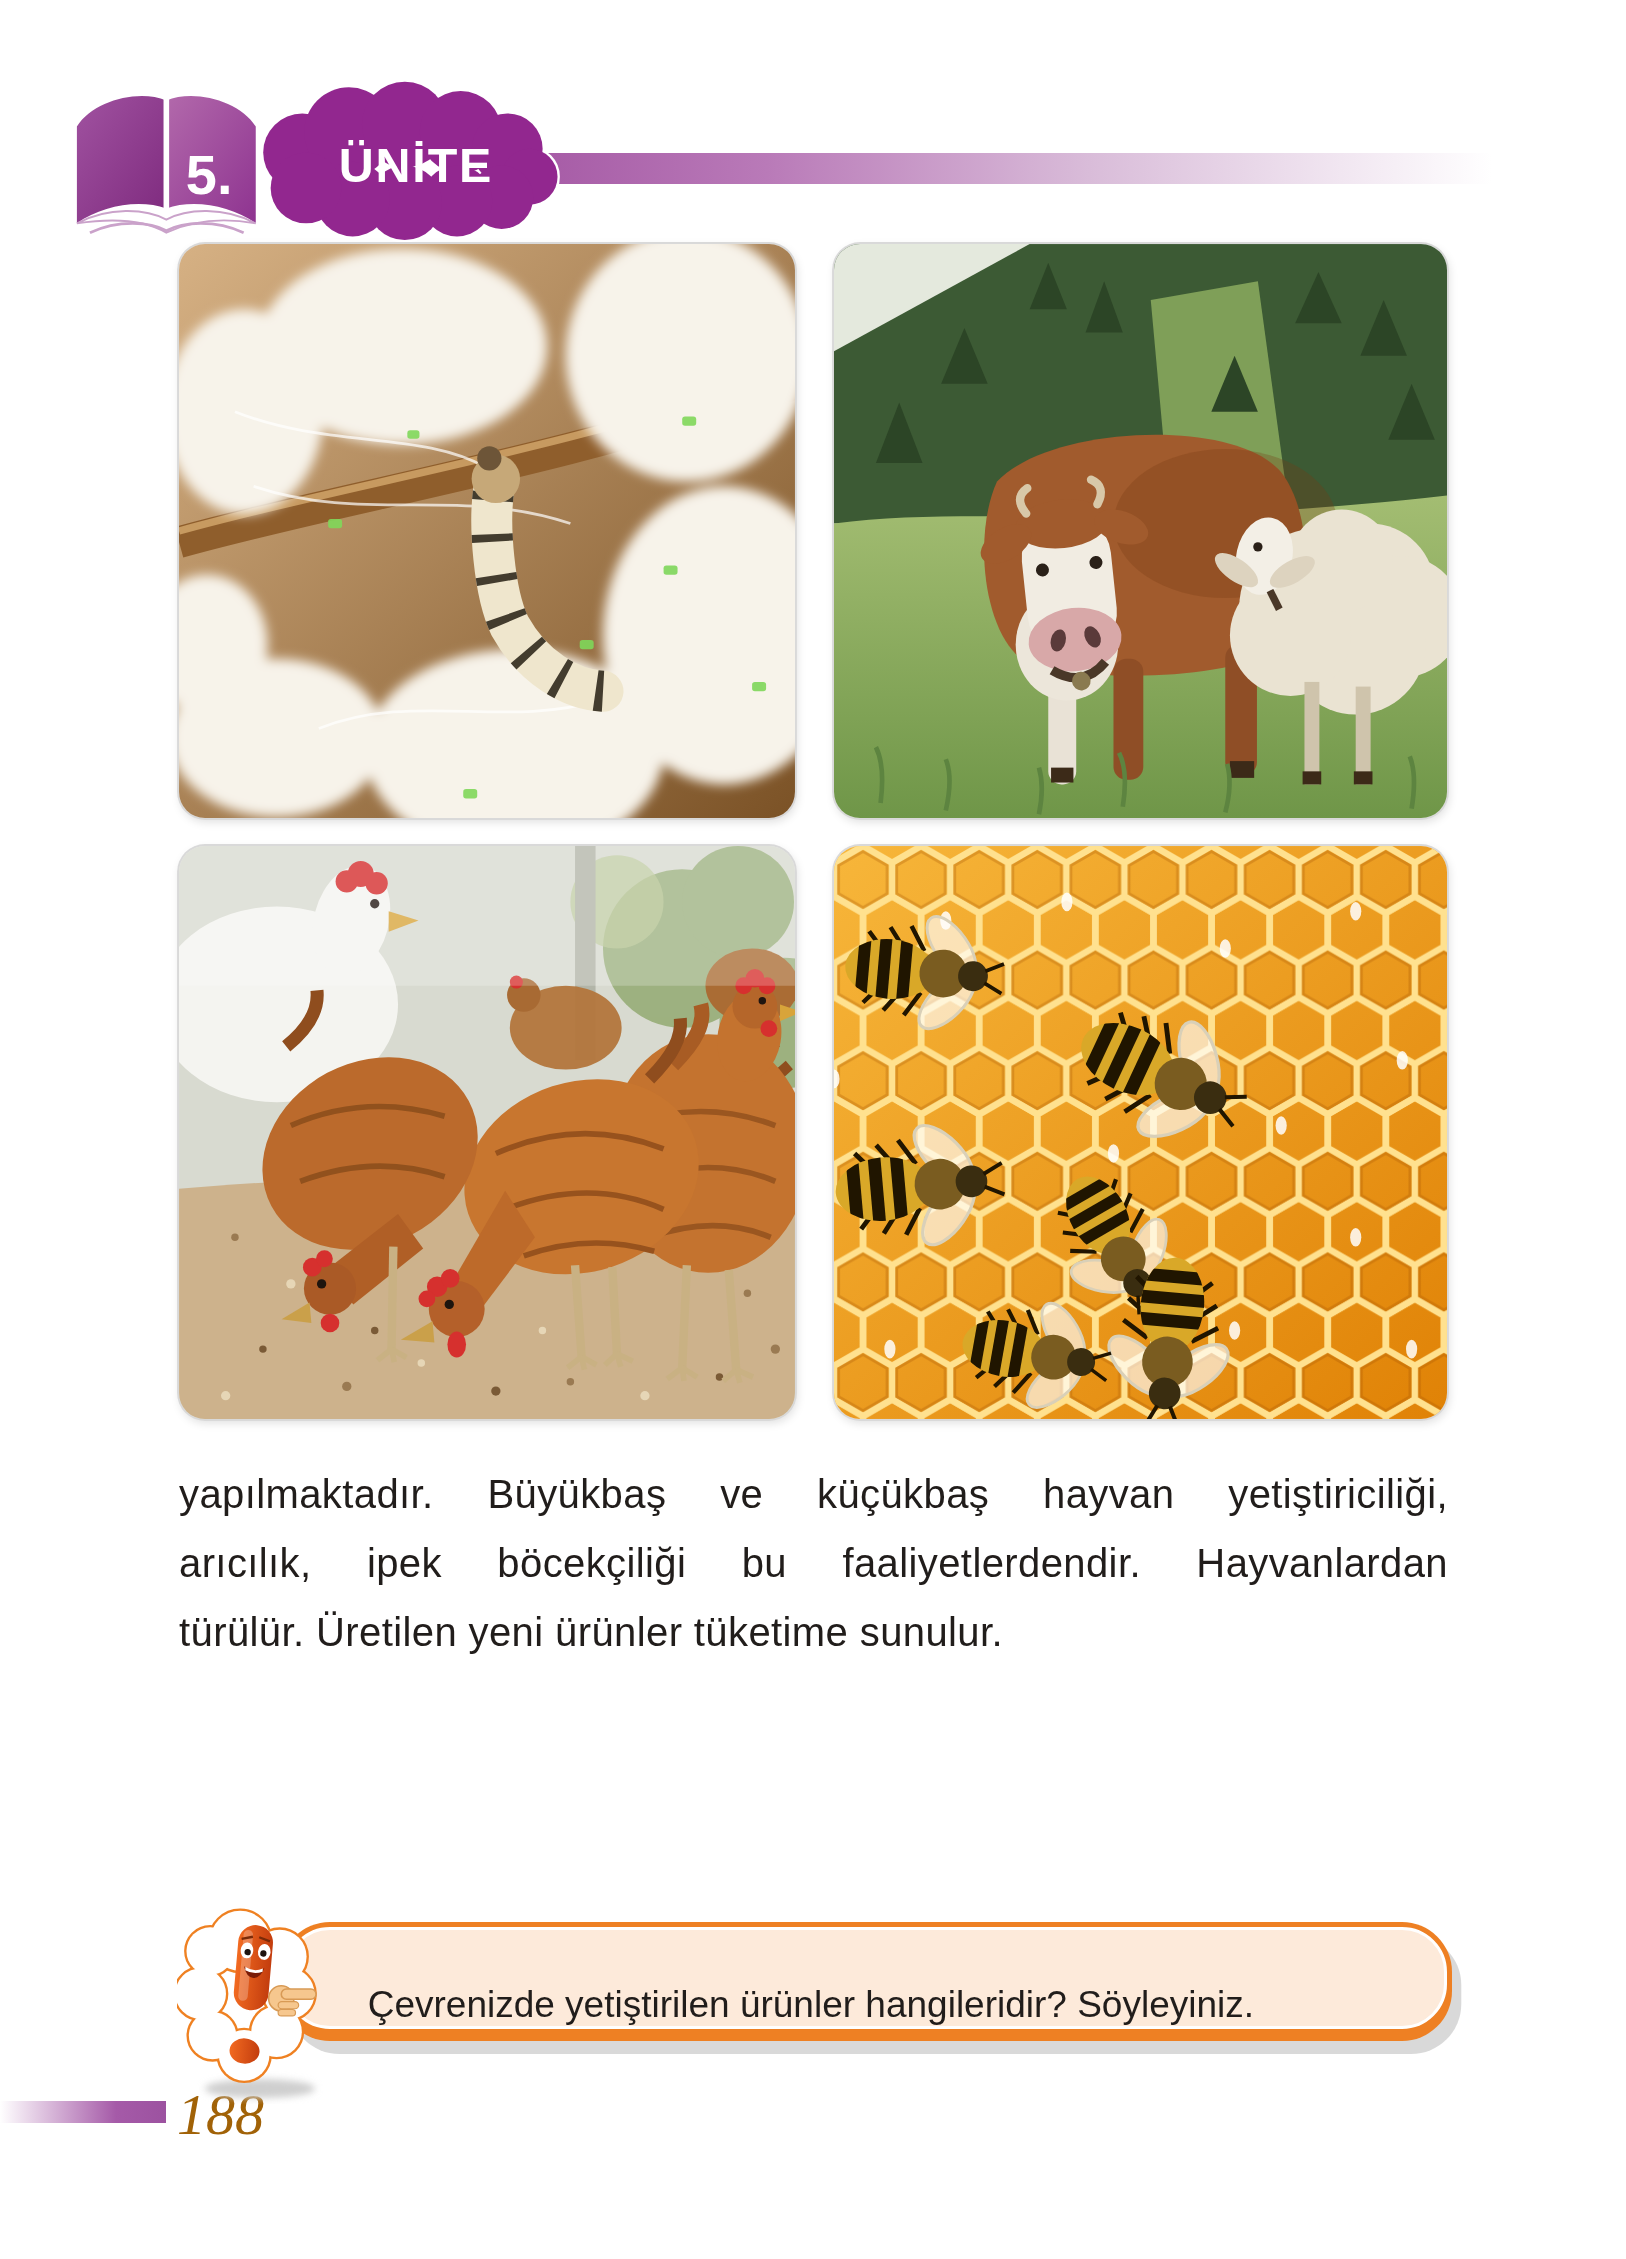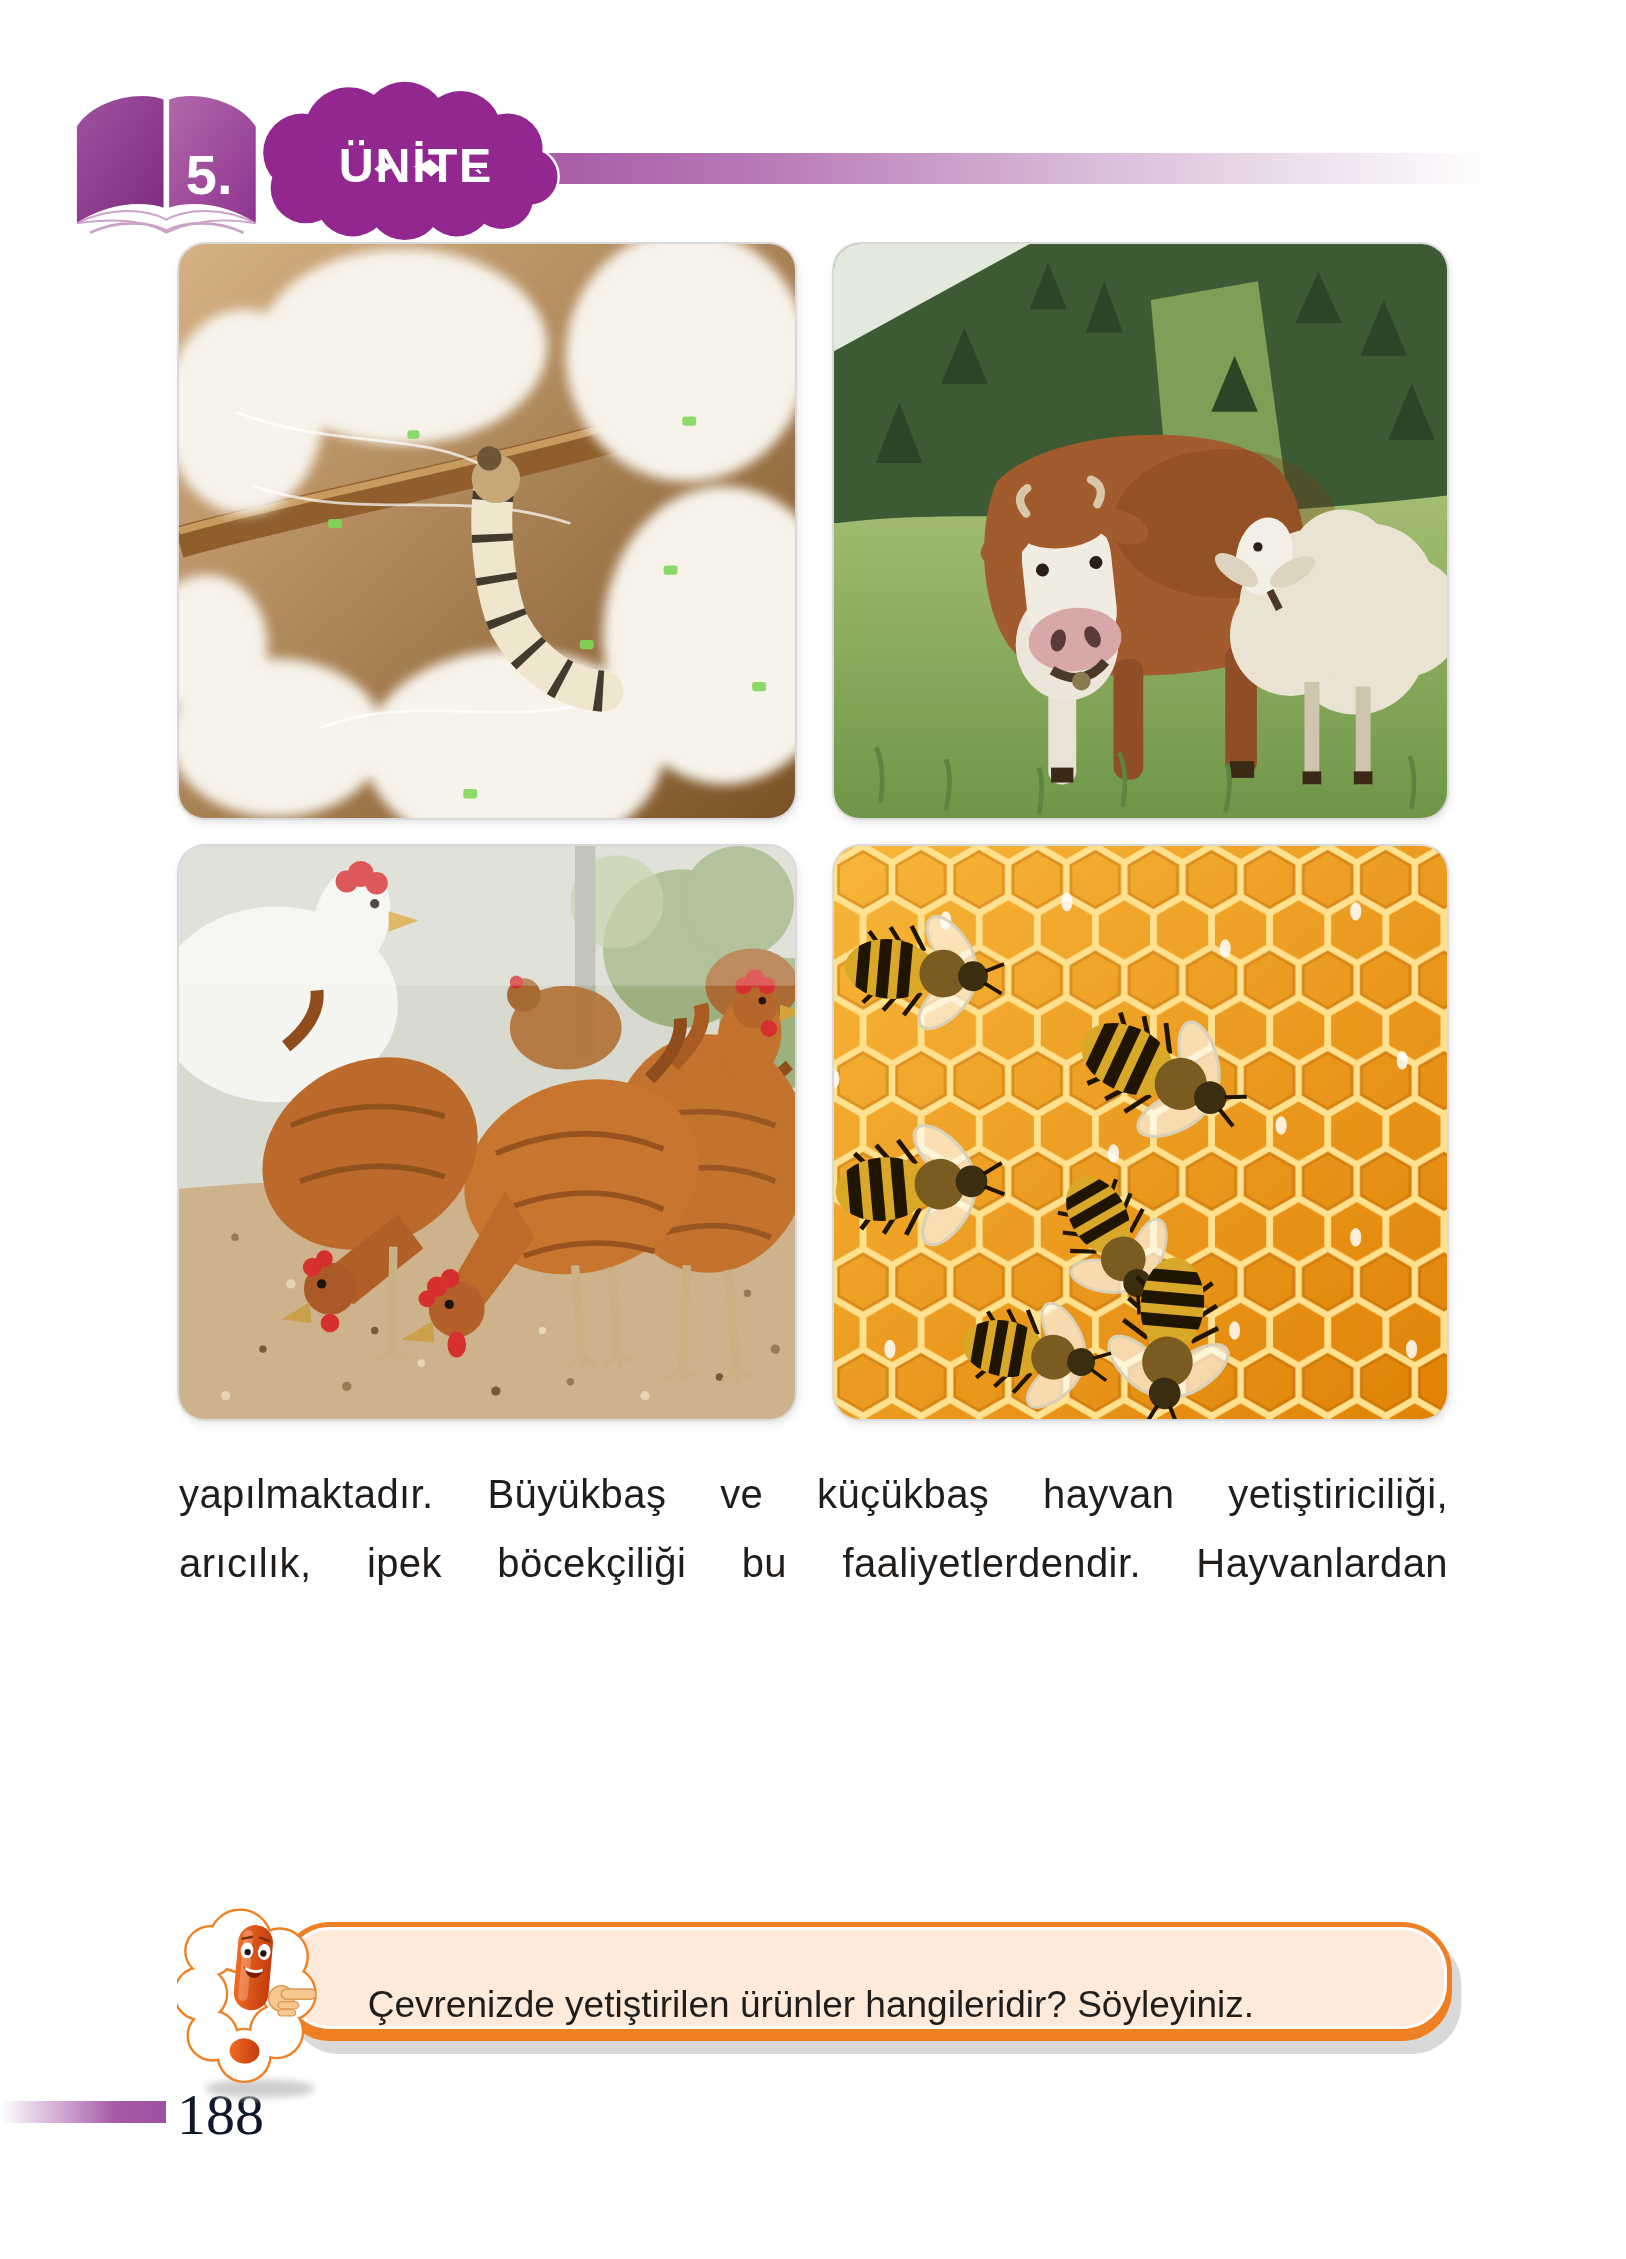--- a/index.html
+++ b/index.html
@@ -51,21 +51,21 @@
   .callout-text { font-size:37px; color:#211d1b; white-space:nowrap; }
   .callout-cloud { position:absolute; left:177px; top:1904px; width:158px; height:200px; z-index:5; }
 
   
   .footer-bar {
     position:absolute; left:0; top:2101px; width:166px; height:22.4px;
     background:linear-gradient(to right, rgba(160,90,160,0) 0%, #a55aa8 70%, #9c52a0 100%);
   }
   .footer-num {
     position:absolute; left:177px; top:2081px;
-    font-family:"Liberation Serif", serif; font-size:58px; color:#0f172a;
+    font-family:"Liberation Serif", serif; font-size:58px; color:#a16207;font-style:italic;
   }
 </style>
 </head>
 <body>
 
 <div class="page">
 
   <div class="header-bar"></div>
 
   <svg class="header-svg" viewBox="0 0 540 176">
@@ -405,20 +405,21 @@
         <use href="#c4bee" transform="translate(300,425) rotate(150) scale(1.5)"></use>
         <use href="#c4bee" transform="translate(360,530) rotate(185) scale(1.7)"></use>
         <use href="#c4bee" transform="translate(215,545) rotate(100) scale(1.5)"></use>
       </g>
     </svg>
   </div>
 
   <div class="para">
     <div class="line">yapılmaktadır. Büyükbaş ve küçükbaş hayvan yetiştiriciliği,</div>
     <div class="line">arıcılık, ipek böcekçiliği bu faaliyetlerdendir. Hayvanlardan</div>
+    <div class="line last">türülür. Üretilen yeni ürünler tüketime sunulur.</div>
   </div>
 
   <div class="callout-box">
     <div class="callout-inner">
       <span class="callout-text">Çevrenizde yetiştirilen ürünler hangileridir? Söyleyiniz.</span>
     </div>
   </div>
 
   <svg class="callout-cloud" viewBox="0 0 200 250">
     <defs>

